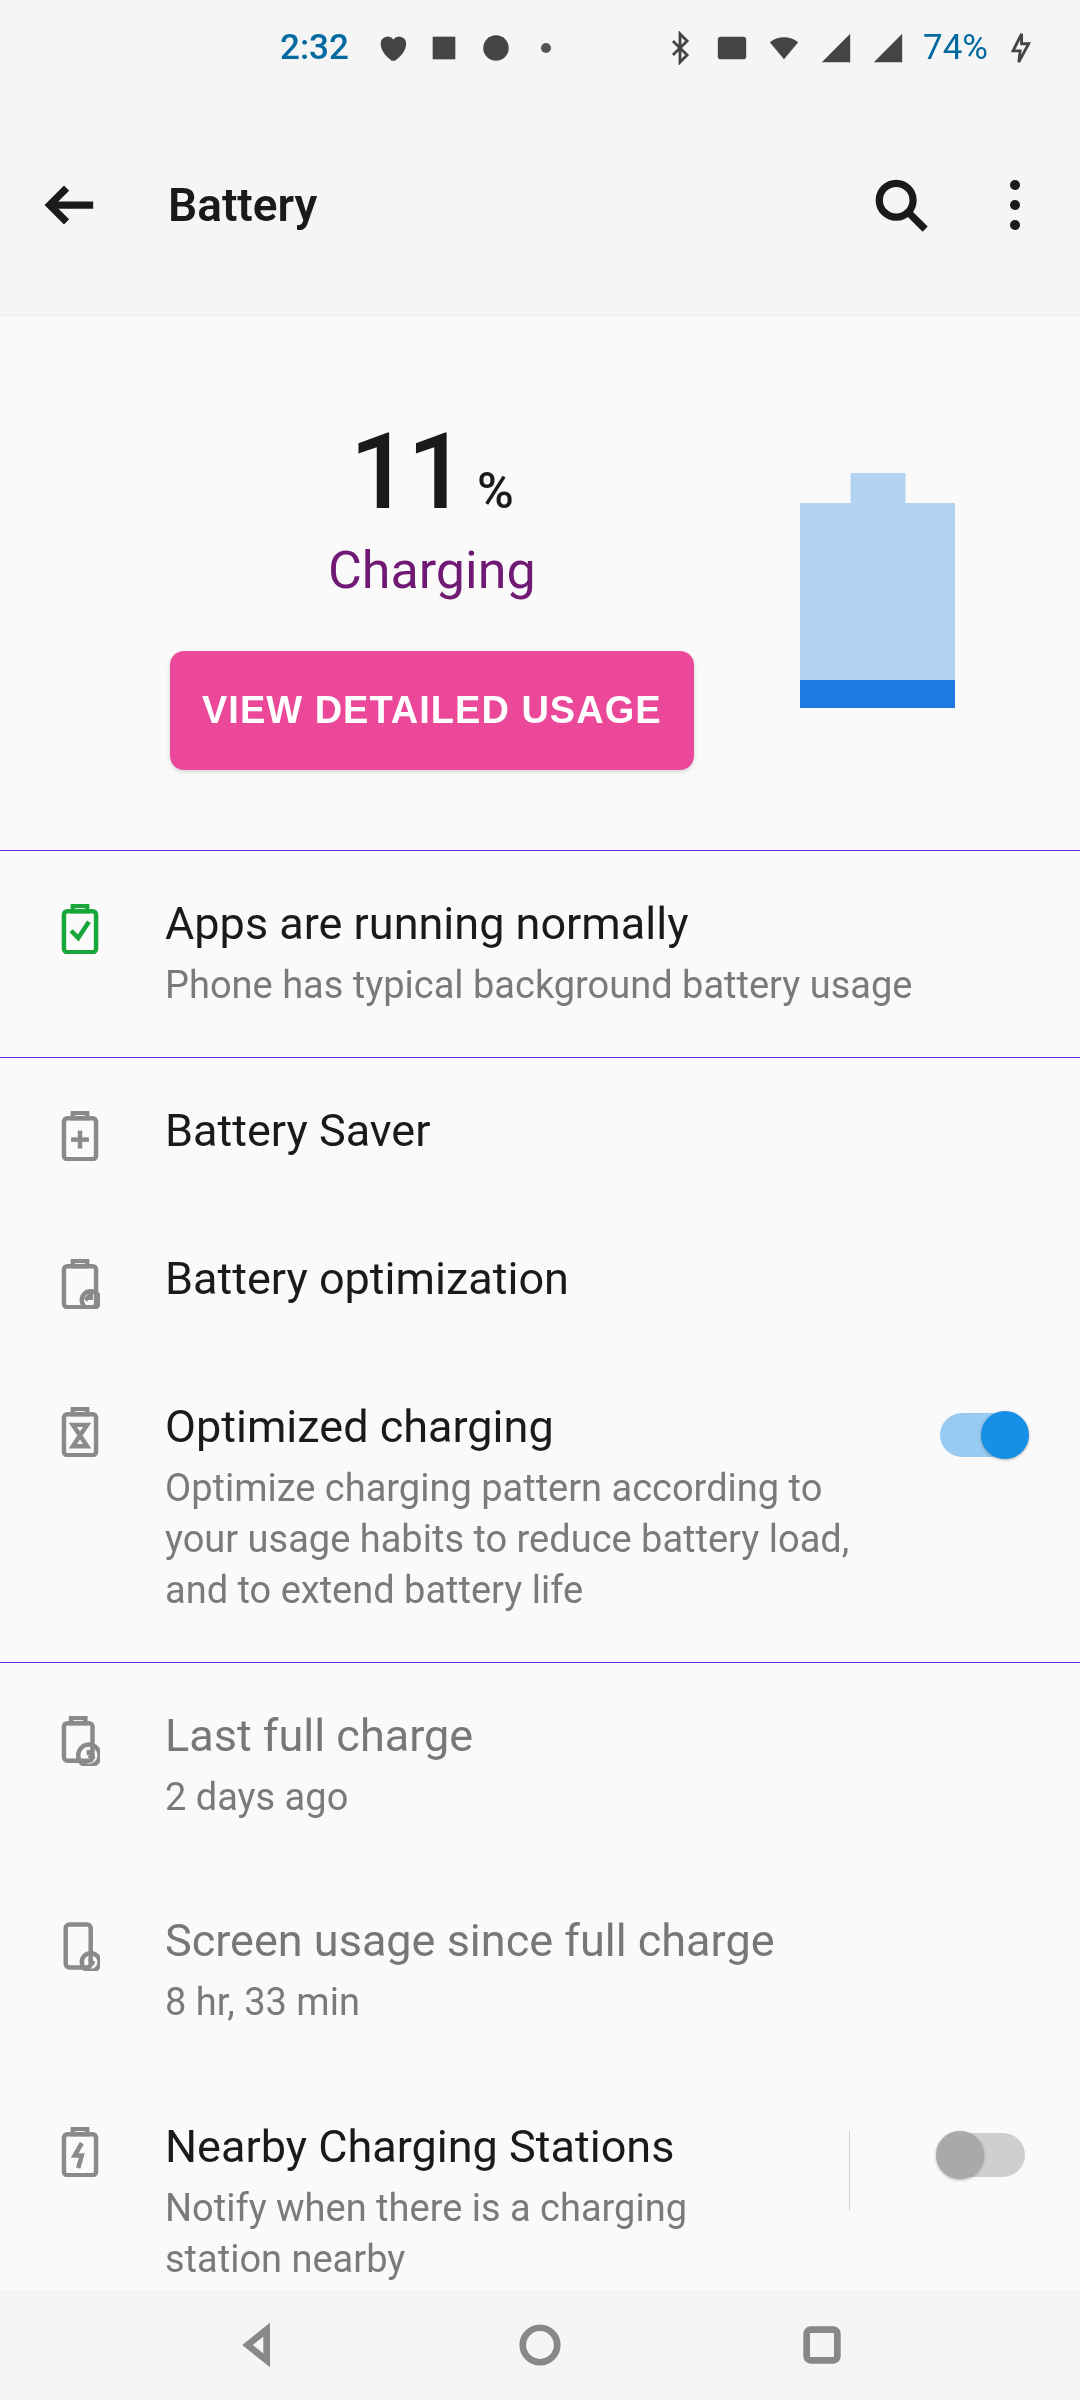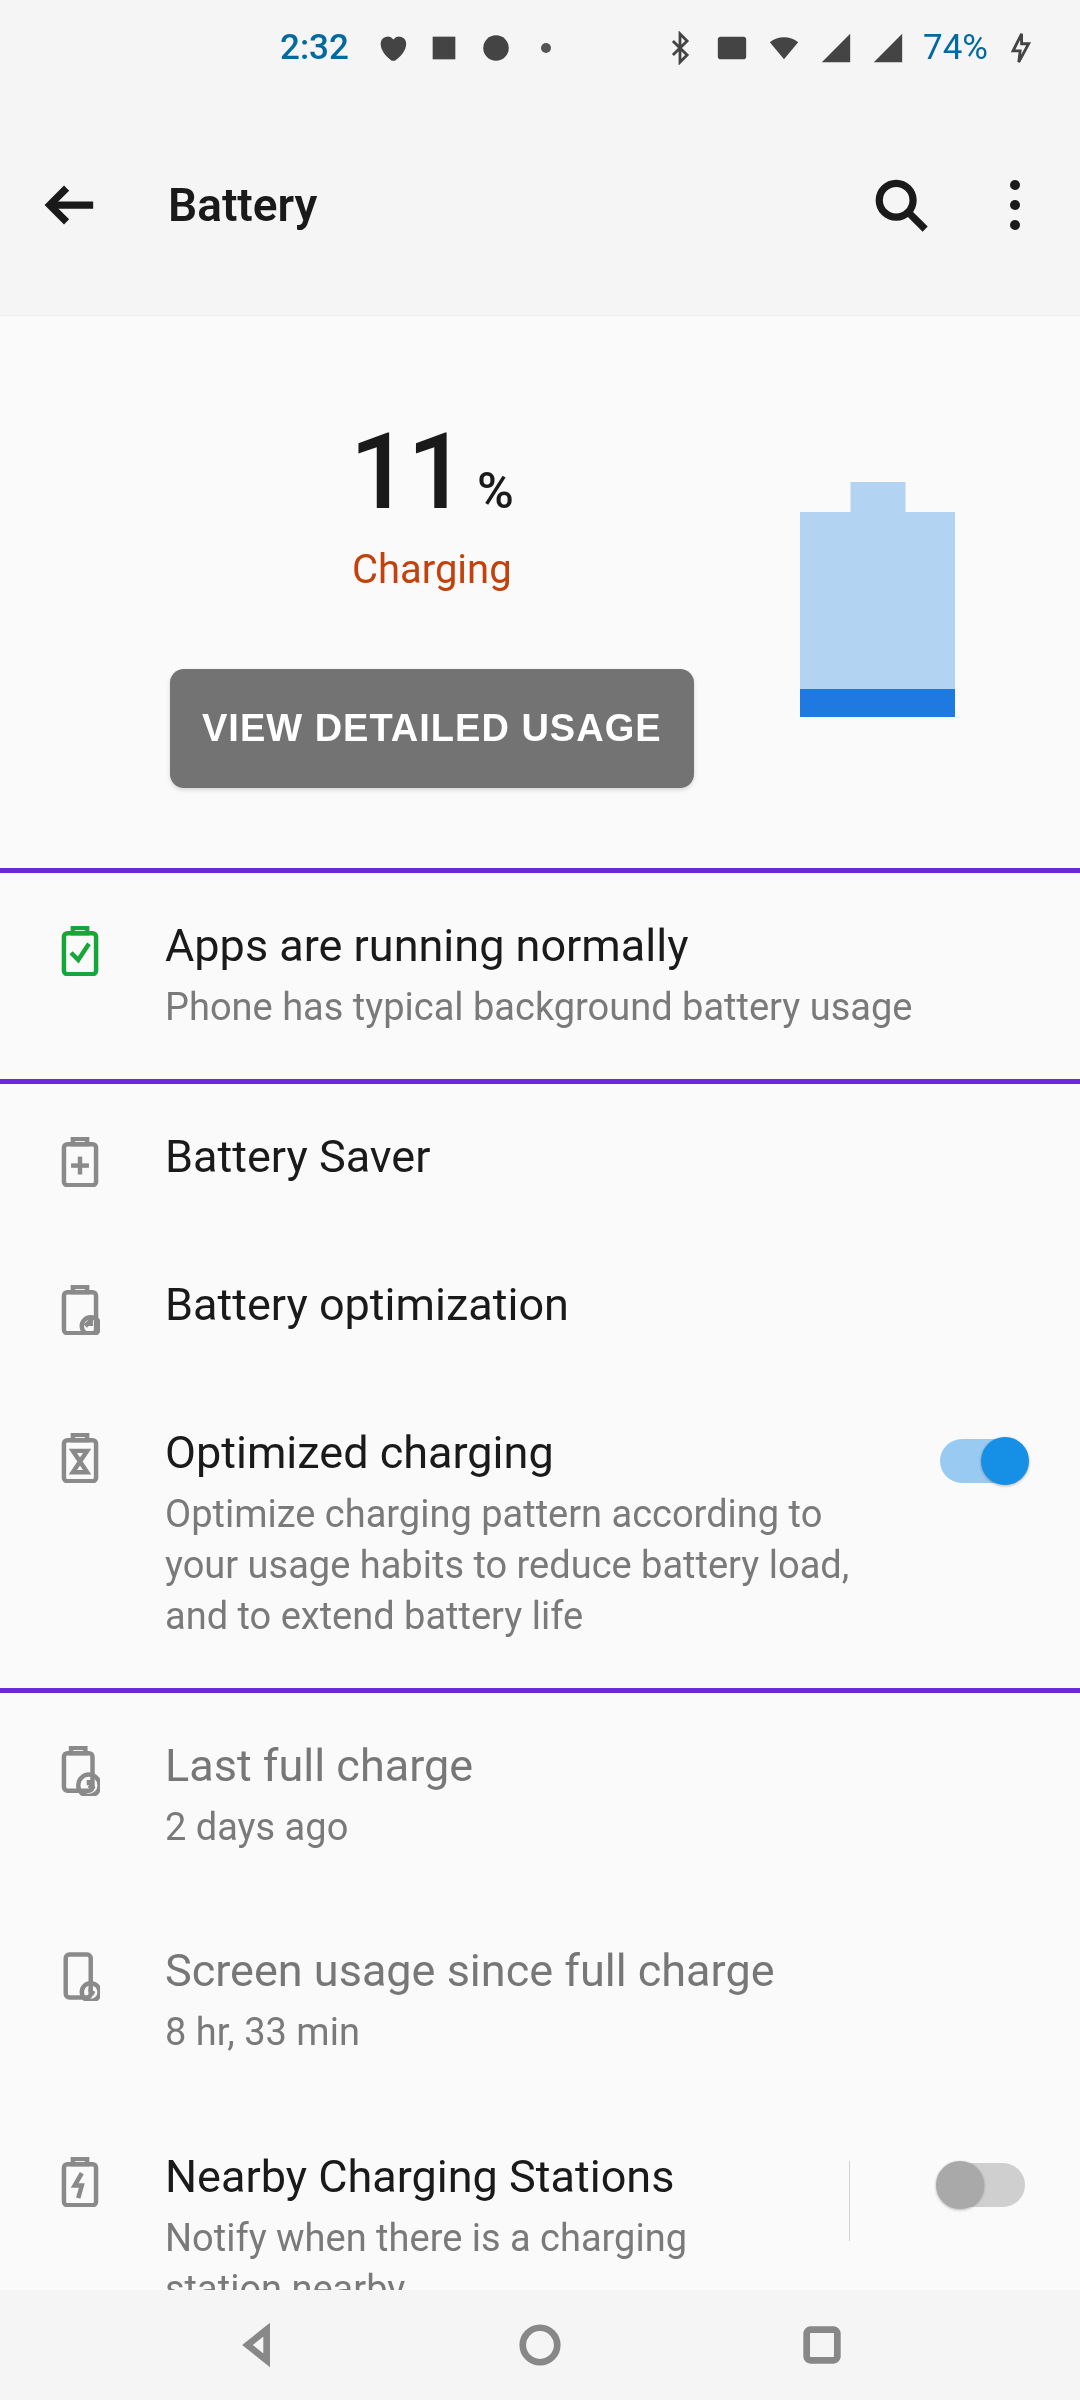--- a/index.html
+++ b/index.html
@@ -41,44 +41,44 @@
       border-top:1px solid #eee;
       padding: 95px 55px 80px 170px;
       display:flex;
       align-items:center;
       justify-content:space-between;
     }
     .level-left { display:flex; flex-direction:column; align-items:center; }
     .percent-line { display:flex; align-items:baseline; gap:12px; }
     .percent-num { font-size:105px; font-weight:500; letter-spacing:-2px;}
     .percent-sym { font-size:50px; font-weight:500;}
-    .charging-text { font-size:40px; color:#c2410c; margin-top:12px;}
+    .charging-text { font-size:52px; color:#701a75; margin-top:6px;}
     .view-btn {
-      margin-top:76px;
-      background:#737373;
+      margin-top:50px;
+      background:#ec4899;
       color:#fff;
       font-size:38px;
       font-weight:600;
       letter-spacing:1px;
       border:none;
       border-radius:14px;
       padding:38px 32px;
       box-shadow:0 2px 4px rgba(0,0,0,0.15);
     }
     .batt-visual {
       width:155px; height:235px; position:relative; margin-right:70px;
     }
     .batt-cap { position:absolute; top:0; left:50%; transform:translateX(-50%); width:55px; height:30px; background:#b2d3f2; }
     .batt-body { position:absolute; top:30px; left:0; right:0; bottom:0; background:#b2d3f2; }
     .batt-fill { position:absolute; bottom:0; left:0; right:0; height:28px; background:#1e7ae0; }
     .row {
       display:flex;
       align-items:flex-start;
       padding: 45px 55px;
-      border-top:5px solid #6d28d9;
+      border-top:1px solid #6d28d9;
       gap:60px;
       background:#fafafa;
     }
     .row.nobd { border-top:none; }
     .row-icon { width:50px; display:flex; justify-content:center; padding-top:8px; flex-shrink:0;}
     .row-icon svg { width:40px; height:50px; stroke:#8a8a8a; fill:none; stroke-width:2.5; }
     .row-icon.green svg { stroke:#16a63a; }
     .row-body { flex:1; min-width:0;}
     .row-title { font-size:45px; color:#1a1a1a; font-weight:400; line-height:1.25;}
     .row-title.muted { color:#777; }

